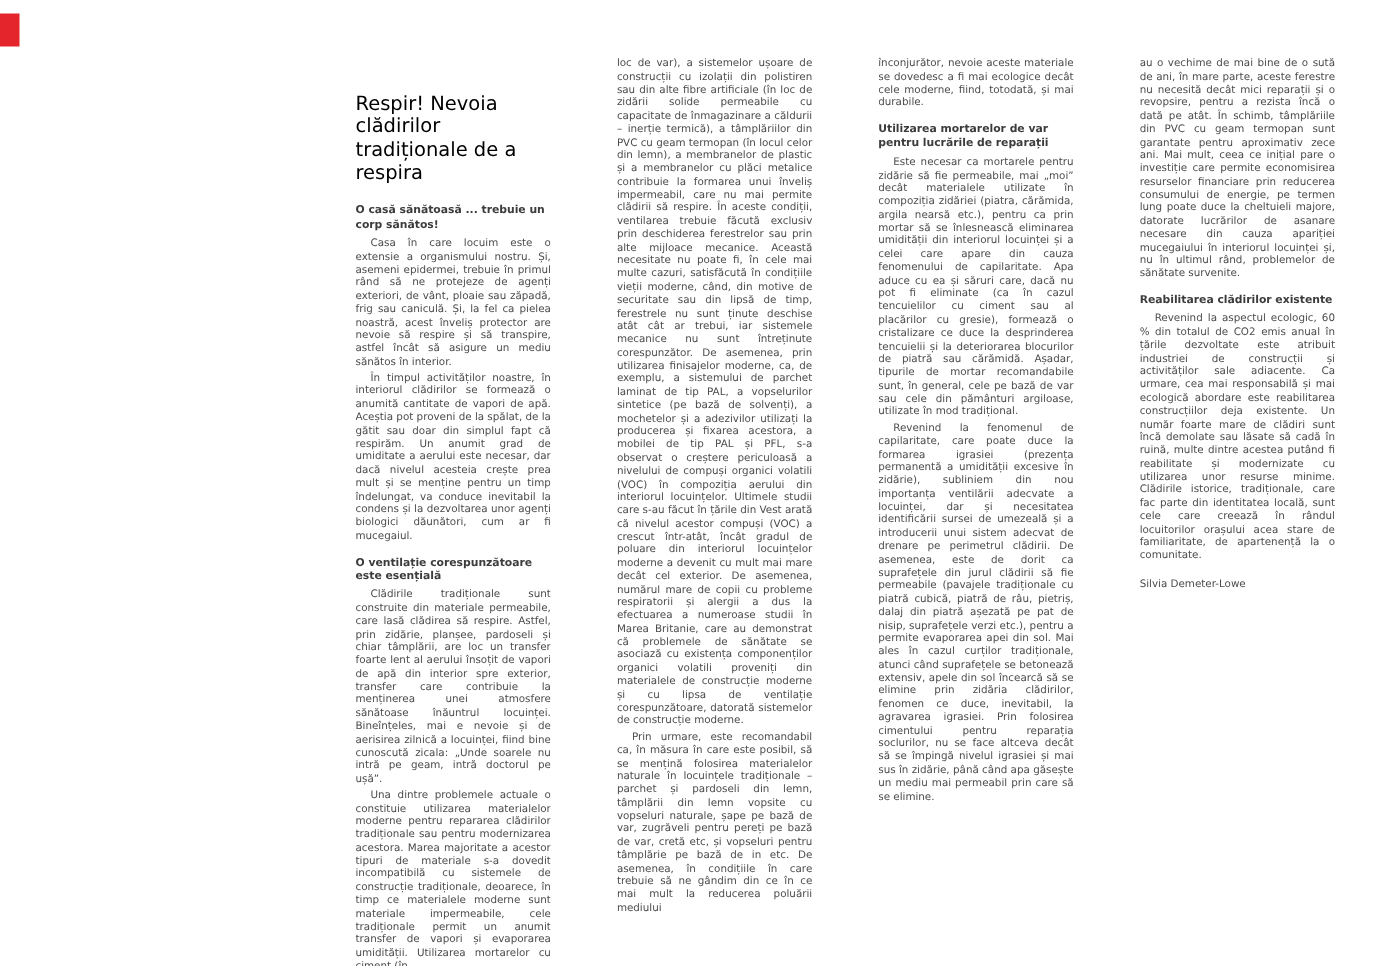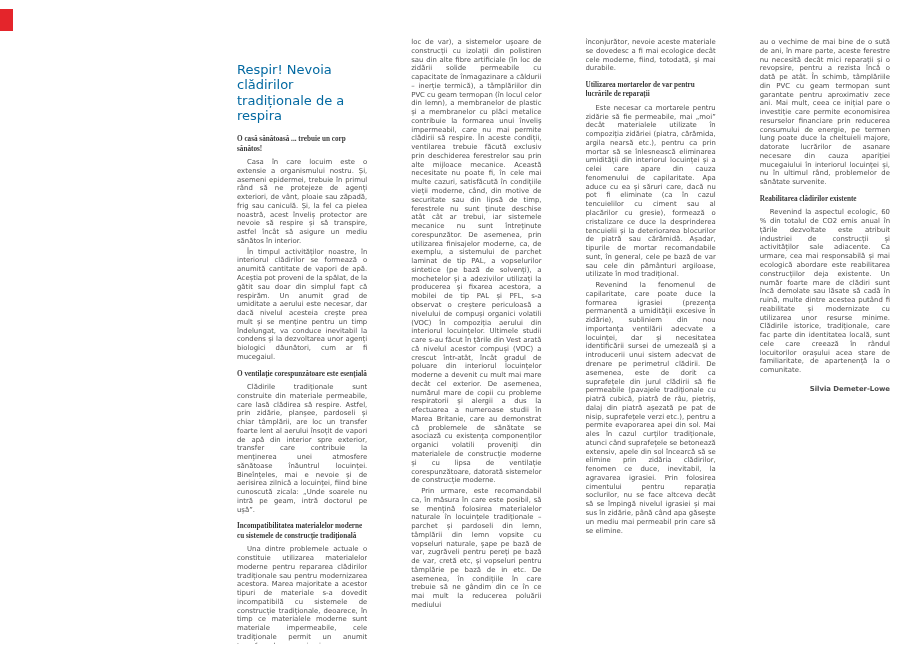--- a/index.html
+++ b/index.html
@@ -26,66 +26,63 @@
     width: 653px; height: 606px;
     display: flex;
     gap: 44px;
     overflow: hidden;
   }
   .col { flex: 1 1 0; color: #4c4c4c; overflow: hidden; }
   .col1 { padding-top: 24px; }
   .title {
     font-size: 13px;
     font-weight: 400;
-    color: #0369a1;
+    color: #000000;
     line-height: 1.18;
     margin-bottom: 12px;
   }
   .h {
     font-size: 7.2px;
     font-weight: bold;
     color: #3c3c3c;
     line-height: 1.3;
     margin: 8px 0 4px 0;
-    font-family: Liberation Serif, serif;
   }
   .p {
     font-size: 6.9px;
     line-height: 1.27;
     text-align: justify;
     text-indent: 10px;
     margin-bottom: 2px;
     color: #4c4c4c;
   }
   .p.cont { text-indent: 0; }
   .signature {
     font-size: 6.9px;
-    text-align: right;
+    text-align: left;
     margin-top: 10px;
     color: #4c4c4c;
-    font-weight: bold;
   }
 </style>
 </head>
 <body>
 
 <div class="page">
 
   <div class="red-marker" style="background: rgb(228, 37, 43);"></div>
 
   <div class="content">
 
     <div class="col col1">
       <h1 class="title">Respir! Nevoia clădirilor tradiționale de a respira</h1>
       <h2 class="h">O casă sănătoasă ... trebuie un corp sănătos!</h2>
       <div class="p">Casa în care locuim este o extensie a organismului nostru. Și, asemeni epidermei, trebuie în primul rând să ne protejeze de agenți exteriori, de vânt, ploaie sau zăpadă, frig sau caniculă. Și, la fel ca pielea noastră, acest înveliș protector are nevoie să respire și să transpire, astfel încât să asigure un mediu sănătos în interior.</div>
       <div class="p">În timpul activităților noastre, în interiorul clădirilor se formează o anumită cantitate de vapori de apă. Aceștia pot proveni de la spălat, de la gătit sau doar din simplul fapt că respirăm. Un anumit grad de umiditate a aerului este necesar, dar dacă nivelul acesteia crește prea mult și se menține pentru un timp îndelungat, va conduce inevitabil la condens și la dezvoltarea unor agenți biologici dăunători, cum ar fi mucegaiul.</div>
       <h2 class="h">O ventilație corespunzătoare este esențială</h2>
       <div class="p">Clădirile tradiționale sunt construite din materiale permeabile, care lasă clădirea să respire. Astfel, prin zidărie, planșee, pardoseli și chiar tâmplării, are loc un transfer foarte lent al aerului însoțit de vapori de apă din interior spre exterior, transfer care contribuie la menținerea unei atmosfere sănătoase înăuntrul locuinței. Bineînțeles, mai e nevoie și de aerisirea zilnică a locuinței, fiind bine cunoscută zicala: „Unde soarele nu intră pe geam, intră doctorul pe ușă”.</div>
-      <h2 class="h">Incompatibilitatea materialelor moderne cu sistemele de construcție tradițională</h2>
       <div class="p">Una dintre problemele actuale o constituie utilizarea materialelor moderne pentru repararea clădirilor tradiționale sau pentru modernizarea acestora. Marea majoritate a acestor tipuri de materiale s-a dovedit incompatibilă cu sistemele de construcție tradiționale, deoarece, în timp ce materialele moderne sunt materiale impermeabile, cele tradiționale permit un anumit transfer de vapori și evaporarea umidității. Utilizarea mortarelor cu ciment (în</div>
     </div>
 
     <div class="col">
       <div class="p cont">loc de var), a sistemelor ușoare de construcții cu izolații din polistiren sau din alte fibre artificiale (în loc de zidării solide permeabile cu capacitate de înmagazinare a căldurii – inerție termică), a tâmplăriilor din PVC cu geam termopan (în locul celor din lemn), a membranelor de plastic și a membranelor cu plăci metalice contribuie la formarea unui înveliș impermeabil, care nu mai permite clădirii să respire. În aceste condiții, ventilarea trebuie făcută exclusiv prin deschiderea ferestrelor sau prin alte mijloace mecanice. Această necesitate nu poate fi, în cele mai multe cazuri, satisfăcută în condițiile vieții moderne, când, din motive de securitate sau din lipsă de timp, ferestrele nu sunt ținute deschise atât cât ar trebui, iar sistemele mecanice nu sunt întreținute corespunzător. De asemenea, prin utilizarea finisajelor moderne, ca, de exemplu, a sistemului de parchet laminat de tip PAL, a vopselurilor sintetice (pe bază de solvenți), a mochetelor și a adezivilor utilizați la producerea și fixarea acestora, a mobilei de tip PAL și PFL, s-a observat o creștere periculoasă a nivelului de compuși organici volatili (VOC) în compoziția aerului din interiorul locuințelor. Ultimele studii care s-au făcut în țările din Vest arată că nivelul acestor compuși (VOC) a crescut într-atât, încât gradul de poluare din interiorul locuințelor moderne a devenit cu mult mai mare decât cel exterior. De asemenea, numărul mare de copii cu probleme respiratorii și alergii a dus la efectuarea a numeroase studii în Marea Britanie, care au demonstrat că problemele de sănătate se asociază cu existența componenților organici volatili proveniți din materialele de construcție moderne și cu lipsa de ventilație corespunzătoare, datorată sistemelor de construcție moderne.</div>
       <div class="p">Prin urmare, este recomandabil ca, în măsura în care este posibil, să se mențină folosirea materialelor naturale în locuințele tradiționale – parchet și pardoseli din lemn, tâmplării din lemn vopsite cu vopseluri naturale, șape pe bază de var, zugrăveli pentru pereți pe bază de var, cretă etc, și vopseluri pentru tâmplărie pe bază de in etc. De asemenea, în condițiile în care trebuie să ne gândim din ce în ce mai mult la reducerea poluării mediului</div>
     </div>
 
     <div class="col">
       <div class="p cont">înconjurător, nevoie aceste materiale se dovedesc a fi mai ecologice decât cele moderne, fiind, totodată, și mai durabile.</div>

